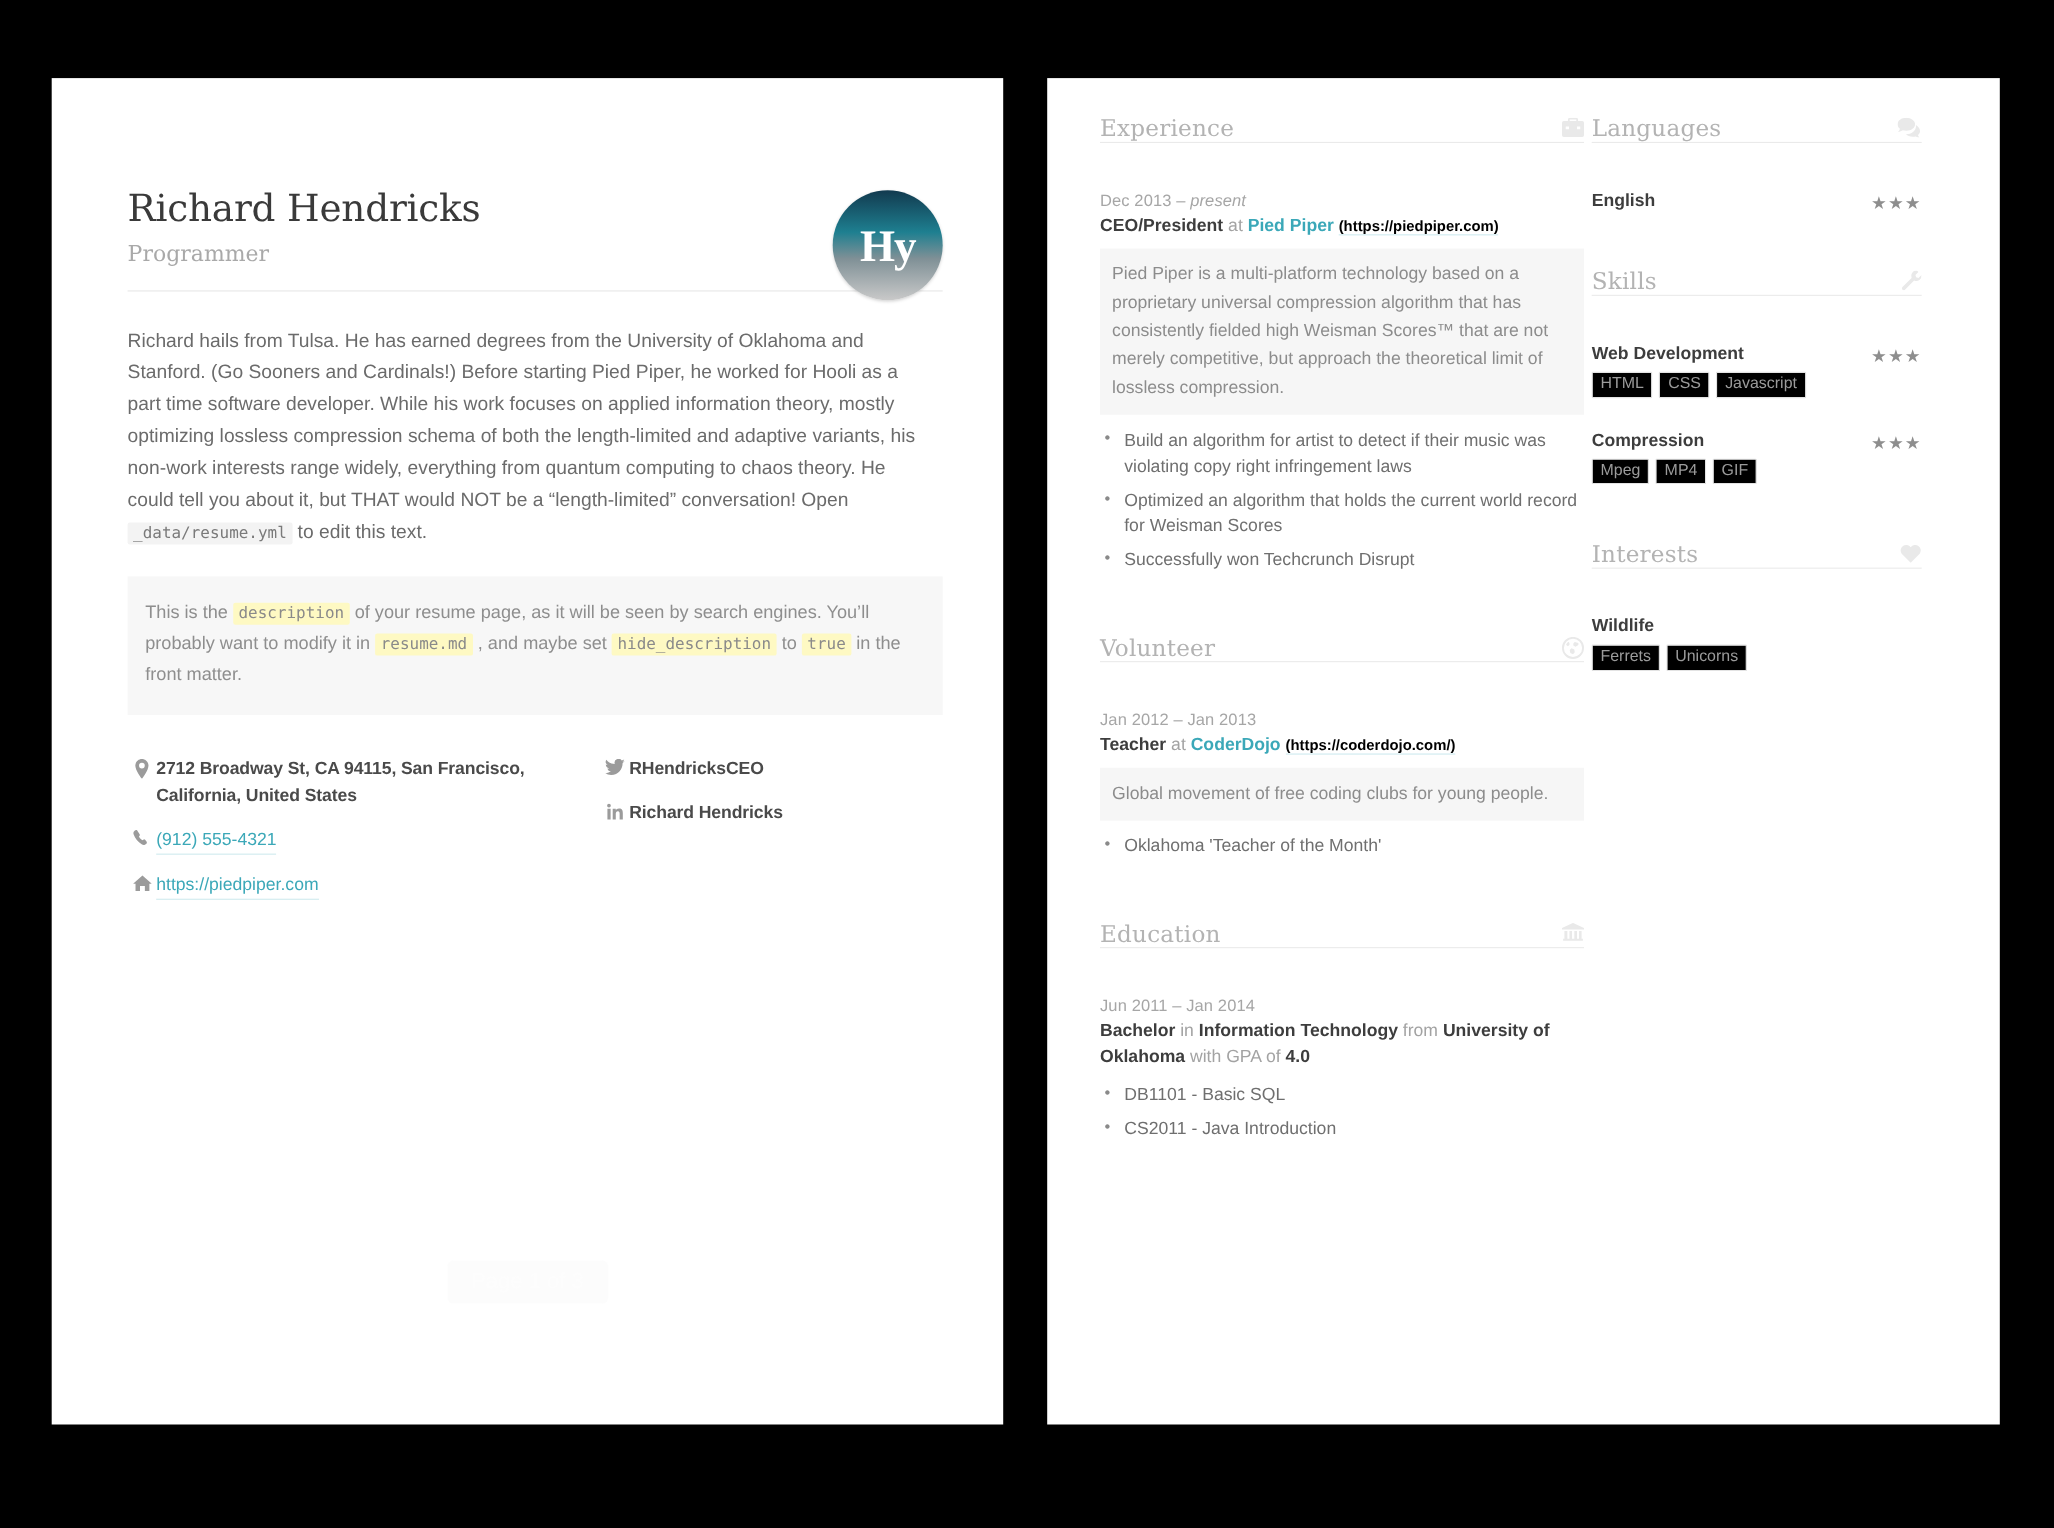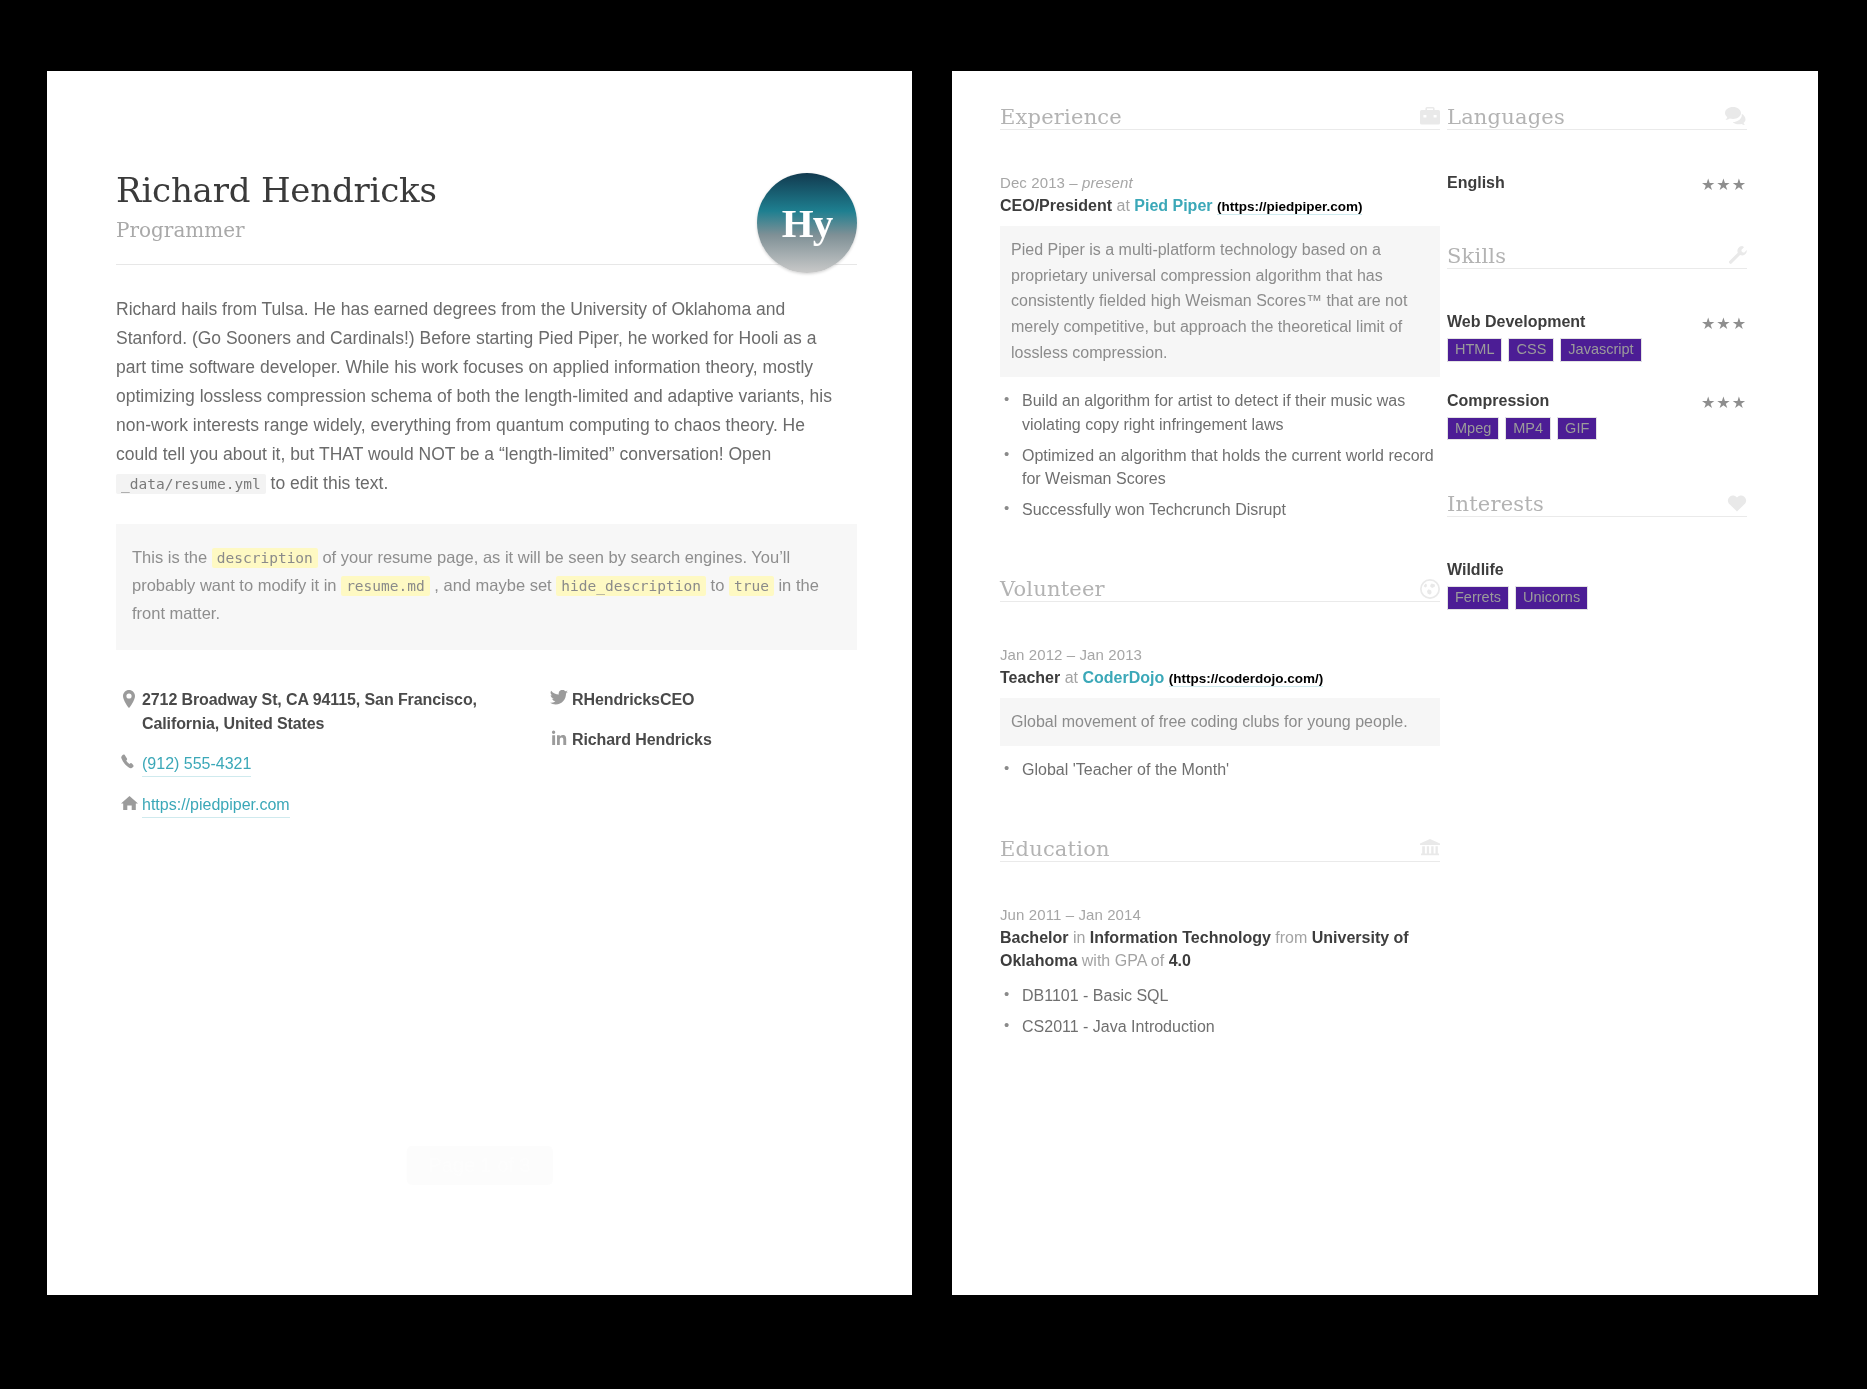--- a/index.html
+++ b/index.html
@@ -141,21 +141,21 @@
   .sec-gap { height: 48px; }
 
   
   .side-item { padding-top: 30px; }
   .side-row { position: relative; display: flex; align-items: center; }
   .side-label { font-size: 16px; font-weight: 700; color: #3d3d3d; }
   .stars { position: absolute; right: 0; top: 1px; letter-spacing: 1px; }
   .star { color: #8e8e8e; font-size: 16px; }
   .keywords { margin-top: 7px; display: flex; flex-wrap: wrap; gap: 6px; }
   .kw {
-    border: 1px solid #e3e3e3; color: #9b9b9b; background: #4c1d95;
+    border: 1px solid #e3e3e3; color: #9b9b9b; background: #000000;
     font-size: 14.5px; padding: 3px 7px 4px 7px; line-height: 1;
     border-radius: 1px;
   }
 </style>
 </head>
 <body>
 
 <div class="stage">
 
   <div class="page" id="page-1">
@@ -284,21 +284,21 @@
               </svg>
           </span>
           <div class="sec-rule"></div>
         </div>
 
         <div class="entry">
           <div class="entry-date">Jan 2012 – Jan 2013</div>
           <div class="entry-title"><b>Teacher</b><span> at </span><span class="org">CoderDojo</span> <span class="orgurl">(https://coderdojo.com/)</span></div>
           <div class="summary">Global movement of free coding clubs for young people.</div>
           <ul class="hl">
-            <li>Global 'Teacher of the Month'</li>
+            <li>Oklahoma 'Teacher of the Month'</li>
           </ul>
         </div>
       </div>
 
       <div class="sec-gap"></div>
 
       <div class="sec">
         <div class="sec-head">
           <div class="sec-title">Education</div>
           <span class="sec-icon">

